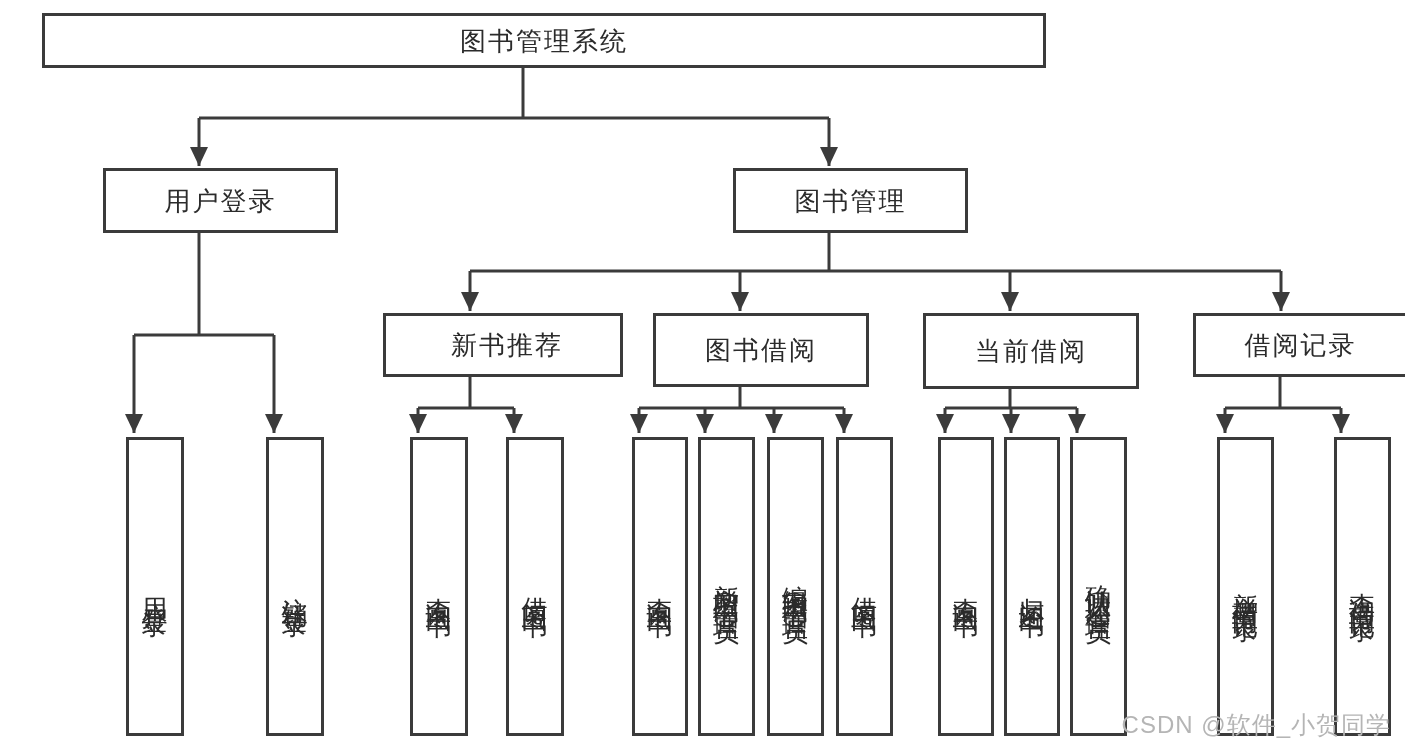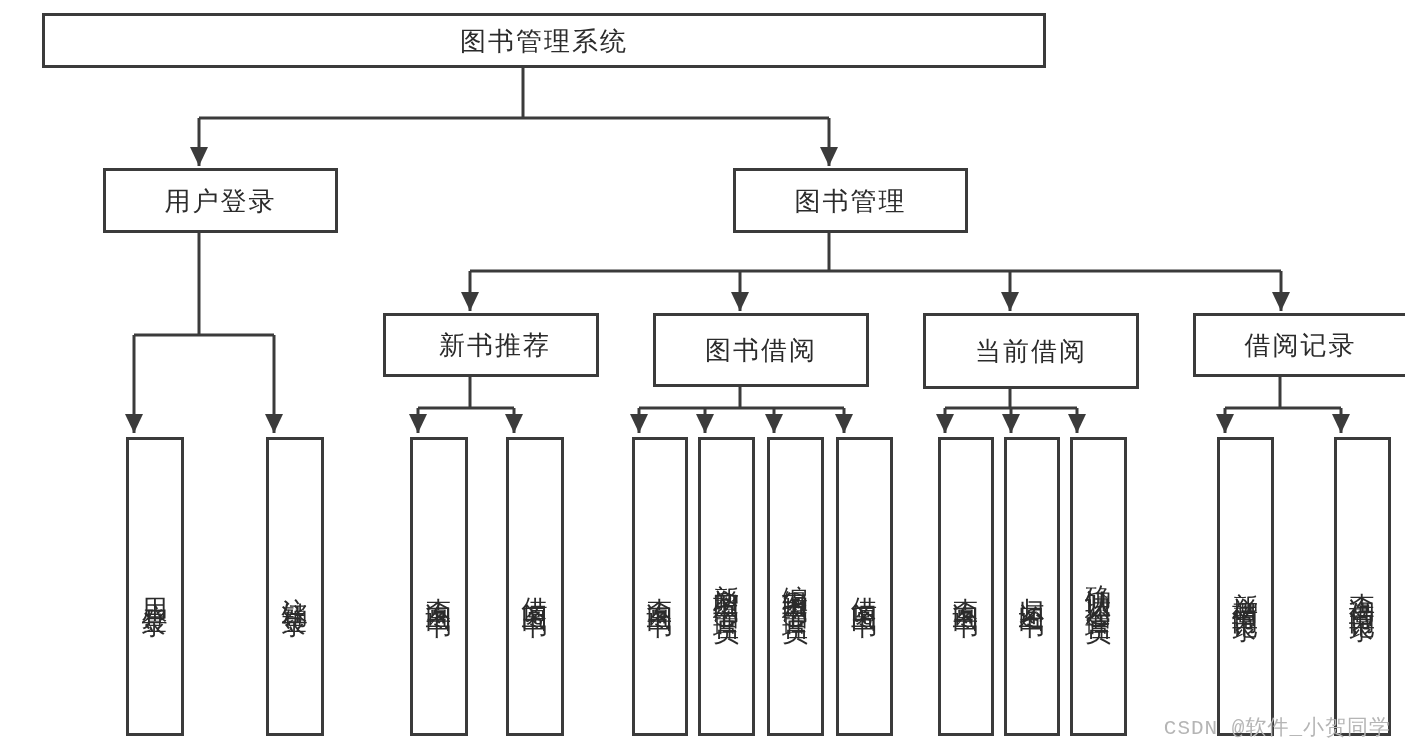--- a/index.html
+++ b/index.html
@@ -47,26 +47,25 @@
     writing-mode: vertical-rl;
     text-orientation: mixed;
     letter-spacing: 5px;
     font-size: 26px;
     padding: 4px 0;
   }
   .watermark {
     position: absolute;
     right: 14px;
     bottom: 6px;
-    font-size: 21px;
+    font-size: 24px;
     letter-spacing: 1px;
     color: var(--wm);
     z-index: 5;
     white-space: nowrap;
-    font-family: Liberation Mono, monospace;
   }
 </style>
 </head>
 <body>
 
 <div class="stage" id="stage">
   <svg id="connectors" class="connectors" width="1405" height="747" viewBox="0 0 1405 747">
       <defs>
         <marker id="ah" markerUnits="userSpaceOnUse" markerWidth="22" markerHeight="20" refX="19" refY="9" orient="auto">
           <path d="M0,0 L0,18 L19,9 Z" fill="#3b3b3b"></path>
@@ -103,21 +102,21 @@
       <line x1="945" y1="408" x2="945" y2="433" stroke="#3b3b3b" stroke-width="3" marker-end="url(#ah)"></line>
       <line x1="1011" y1="408" x2="1011" y2="433" stroke="#3b3b3b" stroke-width="3" marker-end="url(#ah)"></line>
       <line x1="1077" y1="408" x2="1077" y2="433" stroke="#3b3b3b" stroke-width="3" marker-end="url(#ah)"></line>
       <line x1="1225" y1="408" x2="1225" y2="433" stroke="#3b3b3b" stroke-width="3" marker-end="url(#ah)"></line>
       <line x1="1341" y1="408" x2="1341" y2="433" stroke="#3b3b3b" stroke-width="3" marker-end="url(#ah)"></line>
     </svg>
   <div class="watermark">CSDN @软件_小贺同学</div>
 <div class="node" style="left: 21px; top: 13px; width: 1004px; height: 55px;">图书管理系统</div>
     <div class="node" style="left: 82px; top: 168px; width: 235px; height: 65px;">用户登录</div>
     <div class="node" style="left: 712px; top: 168px; width: 235px; height: 65px;">图书管理</div>
-    <div class="node" style="left: 362px; top: 313px; width: 216px; height: 64px; padding-left: 8px;">新书推荐</div>
+    <div class="node" style="left: 362px; top: 313px; width: 240px; height: 64px; padding-left: 8px;">新书推荐</div>
     <div class="node" style="left: 632px; top: 313px; width: 216px; height: 74px;">图书借阅</div>
     <div class="node" style="left: 902px; top: 313px; width: 216px; height: 76px;">当前借阅</div>
     <div class="node" style="left: 1172px; top: 313px; width: 215px; height: 64px;">借阅记录</div>
     <div class="node vertical" style="left: 105px; top: 437px; width: 58px; height: 299px;">用户登录</div>
     <div class="node vertical" style="left: 245px; top: 437px; width: 58px; height: 299px;">注销登录</div>
     <div class="node vertical" style="left: 389px; top: 437px; width: 58px; height: 299px;">查询图书</div>
     <div class="node vertical" style="left: 485px; top: 437px; width: 58px; height: 299px;">借阅图书</div>
     <div class="node vertical" style="left: 611px; top: 437px; width: 56px; height: 299px;">查询图书</div>
     <div class="node vertical" style="left: 677px; top: 437px; width: 57px; height: 299px;">新增图书（管理员）</div>
     <div class="node vertical" style="left: 746px; top: 437px; width: 57px; height: 299px;">编辑图书（管理员）</div>

